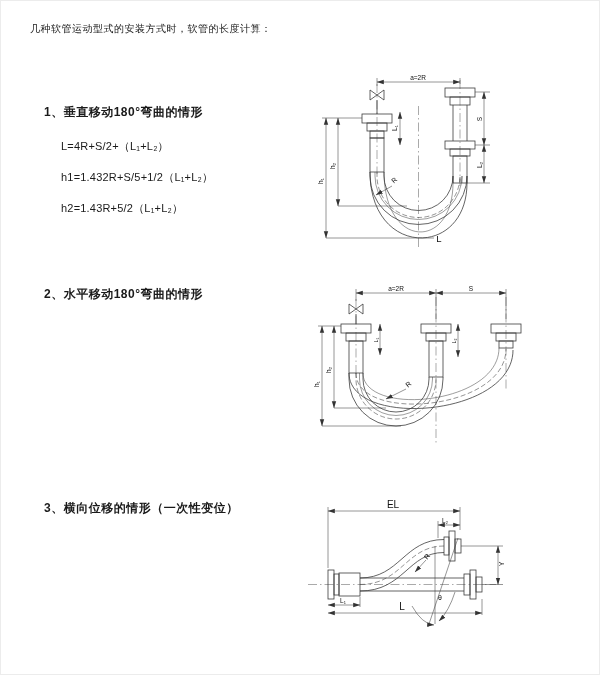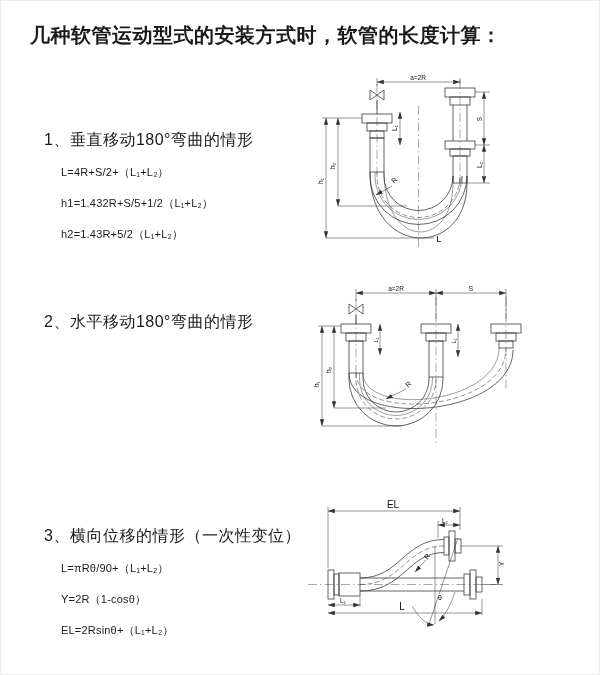--- a/index.html
+++ b/index.html
@@ -1,21 +1,21 @@
 <!DOCTYPE html>
 <html><head>
 <meta charset="utf-8">
 <style>
   html,body{margin:0;padding:0;background:#fff;}
   .page{position:relative;width:600px;height:675px;background:#fff;overflow:hidden;
         font-family:"Liberation Sans",sans-serif;color:#1a1a1a;
         outline:1px solid #ececec;outline-offset:-1px;}
-  .title{position:absolute;left:30px;top:22px;font-size:20px;font-weight:bold;letter-spacing:.5px;}
+  .title{position:absolute;left:30px;top:22px;font-size:10px;font-weight:normal;letter-spacing:.5px;}
   .sec{position:absolute;left:44px;}
-  .sec-heading{font-size:16px;font-weight:normal;letter-spacing:.5px;height:18px;margin-top:26px;}
+  .sec-heading{font-size:12px;font-weight:bold;letter-spacing:.5px;height:18px;}
   .formula{font-size:11px;letter-spacing:.2px;height:31px;display:flex;align-items:center;padding-left:17px;}
   .formulas{margin-top:9px;}
   .diag{position:absolute;}
   .g path,.g rect{stroke:#3c3c3c;stroke-width:.8;fill:none;}
   .g .thin{stroke-width:.5;}
   .g .dash{stroke-width:.55;stroke-dasharray:5,2.5;}
   .cl{stroke:#555;stroke-width:.5;stroke-dasharray:9,3,1.5,3;fill:none;}
   .d path{stroke:#3f3f3f;stroke-width:.55;fill:none;}
   text{fill:#111;font-size:6.5px;}
   .mid{text-anchor:middle;}
@@ -155,25 +155,20 @@
     <text class="mid" x="165" y="13.5">S</text>
     <text class="mid" transform="translate(13,107) rotate(-90)">h₁</text>
     <text class="mid" transform="translate(25,93) rotate(-90)">h₂</text>
     <text class="mid f55" transform="translate(71.5,63) rotate(-90)">L₁</text>
     <text class="mid f55" transform="translate(149.5,64) rotate(-90)">L₂</text>
     <text class="mid f7" transform="translate(104,109) rotate(-40)">R</text>
   </svg>
 
   <div class="sec" style="top:500px">
     <div class="sec-heading">3、横向位移的情形（一次性变位）</div>
-    <div class="formulas">
-      <div class="formula">L=πRθ/90+（L₁+L₂）</div>
-      <div class="formula">Y=2R（1-cosθ）</div>
-      <div class="formula">EL=2Rsinθ+（L₁+L₂）</div>
-    </div>
   </div>
 
   <svg class="diag" style="left:298px;top:494px" width="302" height="152" viewBox="0 0 302 152">
     <g>
       <path class="cl" d="M10,90.5 H198"></path>
       <path class="d" d="M13,94 L21,87"></path>
     </g>
     <g class="g">
       <rect x="30" y="76" width="6" height="29" fill="#fff"></rect>
       <rect x="36" y="80" width="5" height="21" fill="#fff"></rect>

